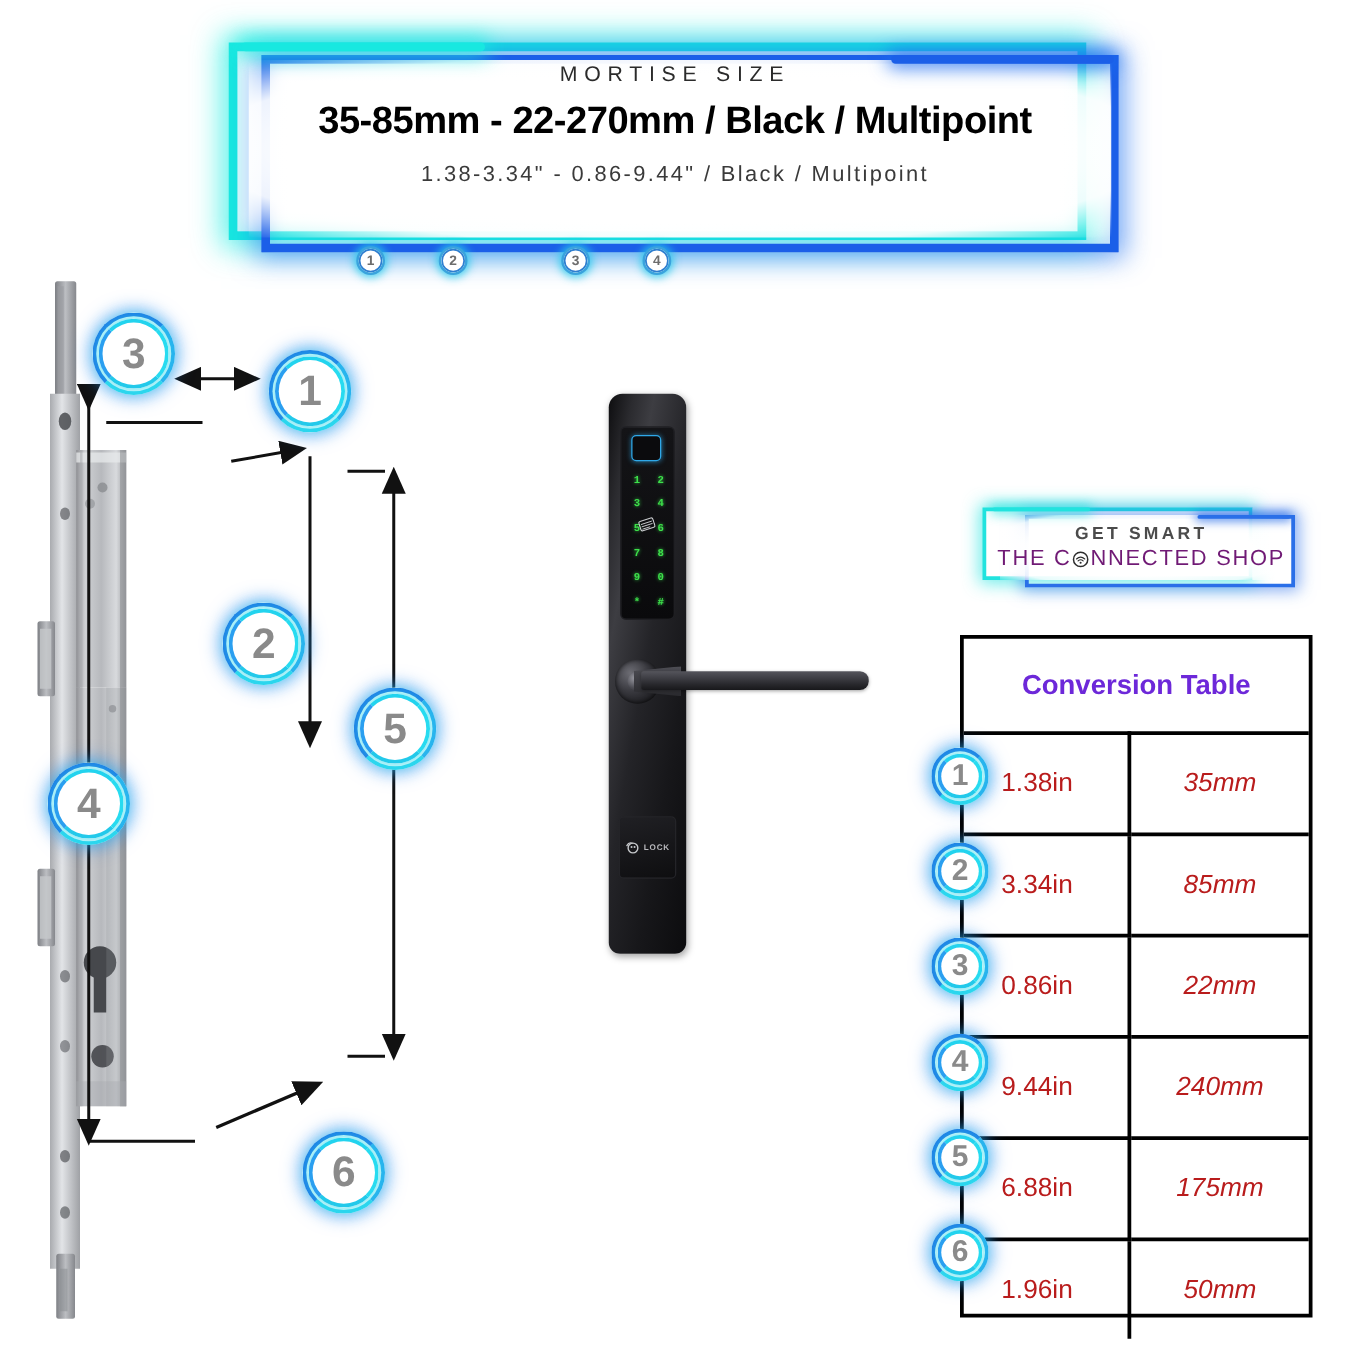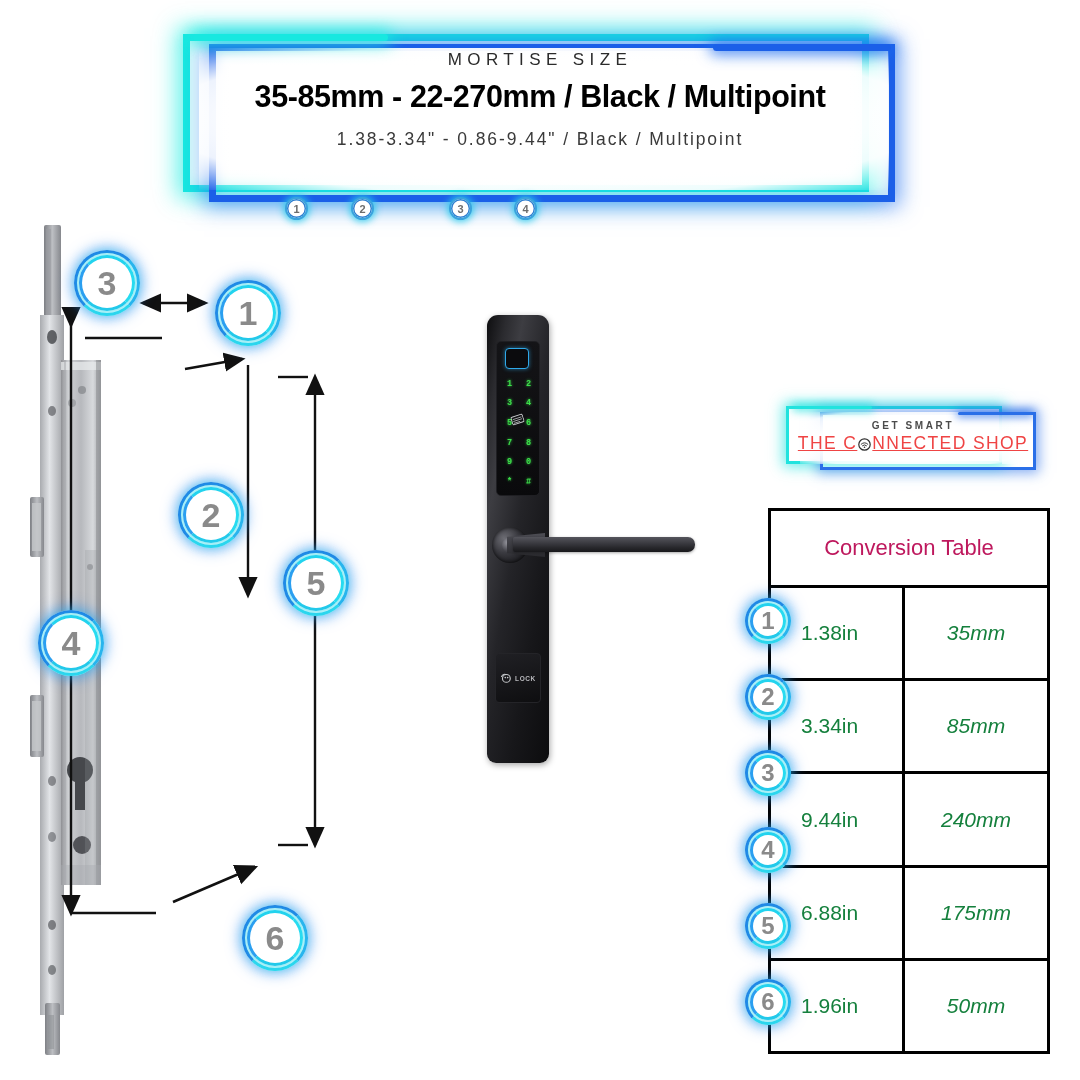--- a/index.html
+++ b/index.html
@@ -151,33 +151,33 @@
              box-shadow:0 0 13px 3px rgba(33,227,222,.68);}
   .logo-blue{left:38px;top:14px;width:216px;height:58px;border:3px solid #2a6fe8;
              box-shadow:0 0 12px 3px rgba(42,111,232,.58);}
   .logo-cap{position:absolute;height:3.4px;border-radius:2px;}
   .logo-cap-c{left:12px;top:8px;width:78px;background:#21e3de;box-shadow:0 0 9px 2px rgba(33,227,222,.8);}
   .logo-cap-b{left:176px;top:14px;width:74px;background:#2a6fe8;box-shadow:0 0 8px 2px rgba(42,111,232,.8);}
   .logo-plate{position:absolute;left:18px;top:14px;width:226px;height:52px;
     background:radial-gradient(ellipse at 50% 52%,#fff 56%,rgba(255,255,255,.9) 80%,rgba(255,255,255,0) 100%);}
   .logo-text-wrap{position:absolute;left:0;top:0;width:262px;height:78px;
     display:flex;flex-direction:column;align-items:center;justify-content:center;}
-  #logo-tagline{font-size:10px;letter-spacing:2.6px;color:#4b4b4b;font-weight:bold;margin-bottom:2px;}
-  #logo-name{font-size:17.5px;letter-spacing:1.4px;color:#ef4444;display:flex;align-items:center;gap:0px;text-decoration:underline;}
+  #logo-tagline{font-size:14px;letter-spacing:2.6px;color:#4b4b4b;font-weight:bold;margin-bottom:2px;}
+  #logo-name{font-size:17.5px;letter-spacing:1.4px;color:#701a75;display:flex;align-items:center;gap:0px;}
 
   
   #conversion-table{position:absolute;left:768px;top:508px;width:282px;height:546px;
                     border:3px solid #000;box-sizing:border-box;}
   #conversion-table table{border-collapse:collapse;width:100%;height:100%;}
   #conversion-table th{
     border:none;border-bottom:3px solid #000;
-    font-size:22px;font-weight:normal;color:#be185d;height:72px;
+    font-size:22px;font-weight:bold;color:#6d28d9;height:72px;
   }
   #conversion-table td{
-    border:3px solid #000;font-size:21px;color:#15803d;height:76px;
+    border:3px solid #000;font-size:21px;color:#b91c1c;height:76px;
   }
   #conversion-table td.c-in{border-left:none;text-align:left;padding-left:30px;width:48%;}
   #conversion-table td.c-mm{border-right:none;text-align:center;font-style:italic;}
   #conversion-table tr:last-child td{border-bottom:none;}
 </style>
 </head>
 <body>
 
 <div class="stage">
 
@@ -394,20 +394,24 @@
       <tbody>
         <tr>
           <td class="c-in">1.38in</td>
           <td class="c-mm">35mm</td>
         </tr>
         <tr>
           <td class="c-in">3.34in</td>
           <td class="c-mm">85mm</td>
         </tr>
         <tr>
+          <td class="c-in">0.86in</td>
+          <td class="c-mm">22mm</td>
+        </tr>
+        <tr>
           <td class="c-in">9.44in</td>
           <td class="c-mm">240mm</td>
         </tr>
         <tr>
           <td class="c-in">6.88in</td>
           <td class="c-mm">175mm</td>
         </tr>
         <tr>
           <td class="c-in">1.96in</td>
           <td class="c-mm">50mm</td>

